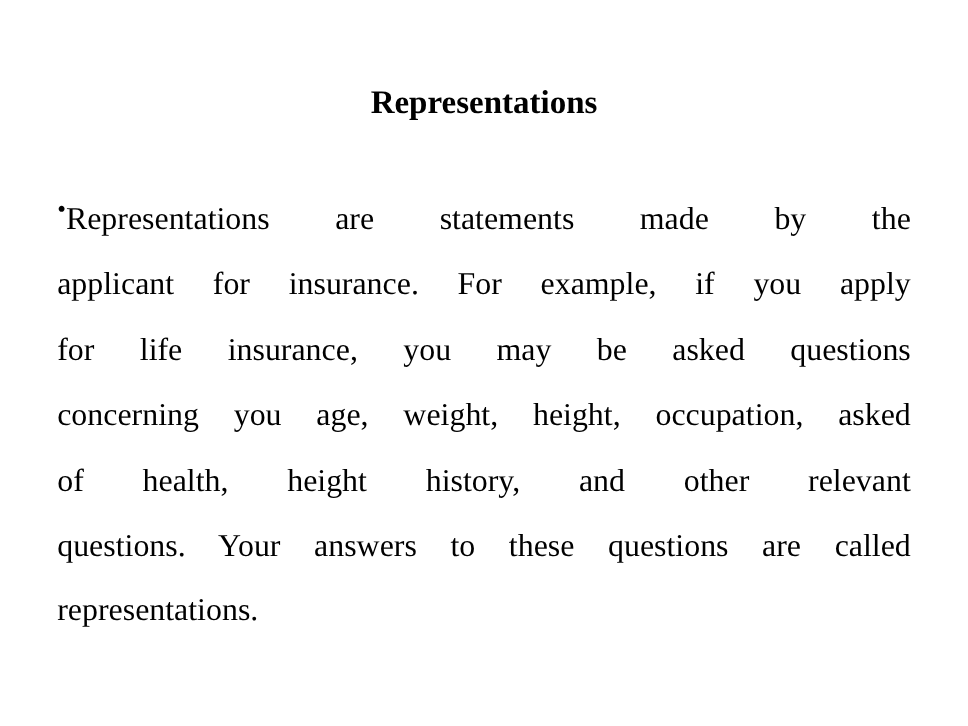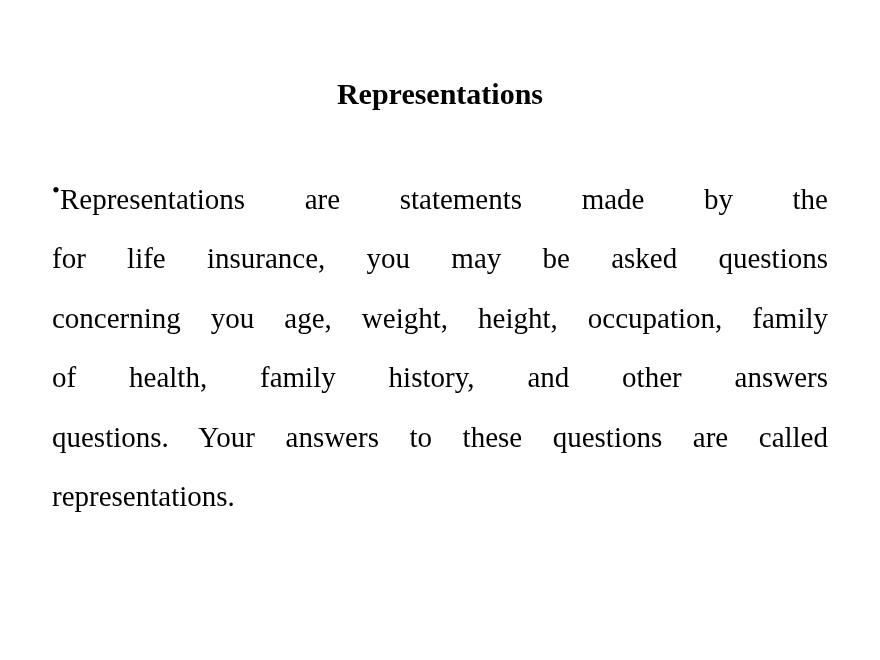--- a/index.html
+++ b/index.html
@@ -59,26 +59,27 @@
 <body>
 
 <div class="slide">
 
   <h1 class="slide-title"><span class="title-text">Representations</span></h1>
 
   <div class="slide-body">
 
     <div class="para-line"><span class="bullet">•</span><span>Representations are statements made by the</span></div>
 
+    <div class="para-line">applicant for insurance. For example, if you apply</div>
 
     <div class="para-line">for life insurance, you may be asked questions</div>
 
-    <div class="para-line">concerning you age, weight, height, occupation, family</div>
+    <div class="para-line">concerning you age, weight, height, occupation, asked</div>
 
-    <div class="para-line">of health, family history, and other answers</div>
+    <div class="para-line">of health, height history, and other relevant</div>
 
     <div class="para-line">questions. Your answers to these questions are called</div>
 
     <div class="para-line last">representations.</div>
 
   </div>
 
 </div>
 
 </body></html>

